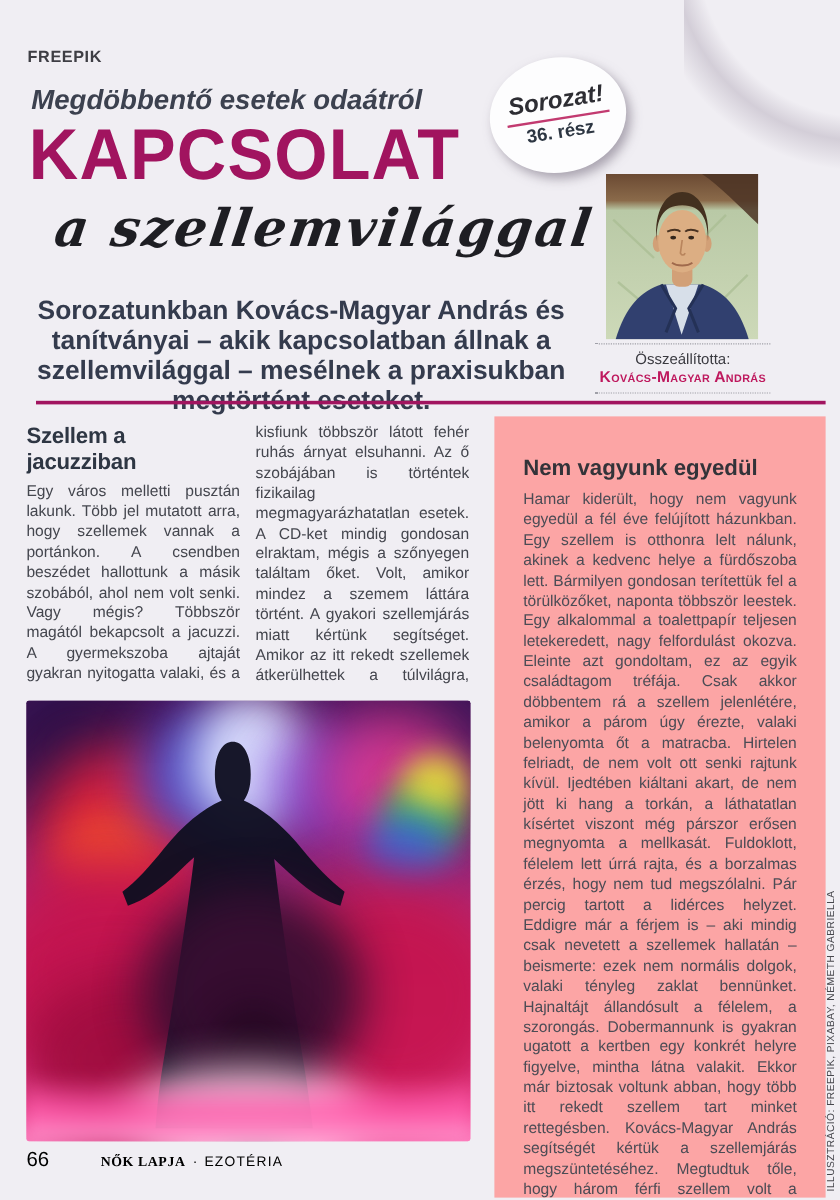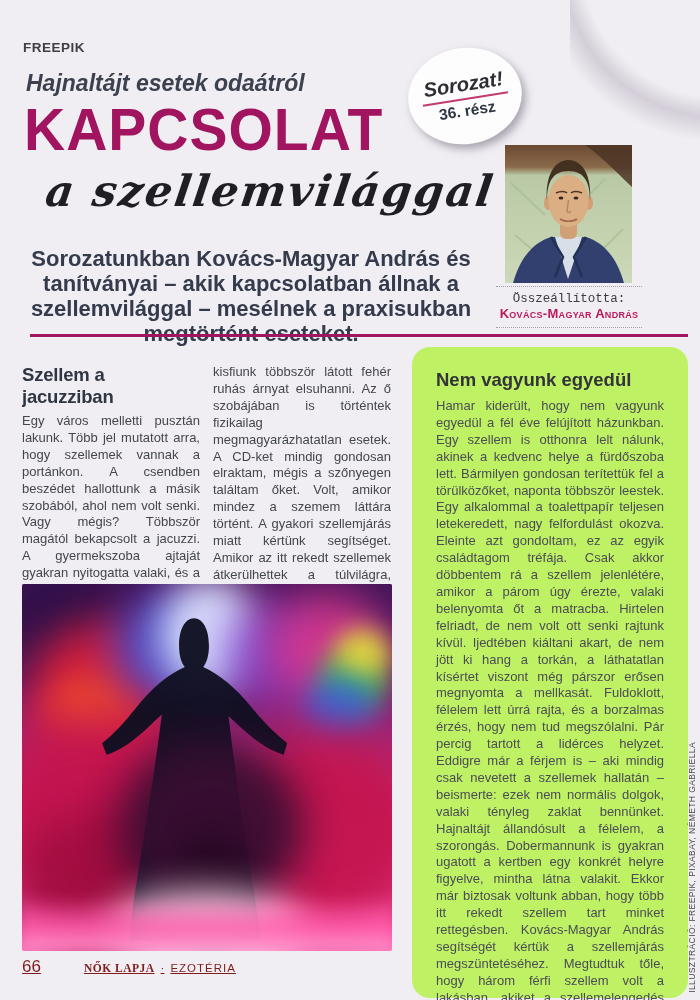--- a/index.html
+++ b/index.html
@@ -18,55 +18,55 @@
   .badge{position:absolute;left:408px;top:48px;width:114px;height:96px;border-radius:50%;background:#fdfdfe;
         box-shadow:3px 5px 9px rgba(110,100,118,.55);transform:rotate(-9deg);
         display:flex;flex-direction:column;align-items:center;justify-content:center;gap:2px;}
   .badge-line1{font-style:italic;font-size:20px;font-weight:600;color:#2d2d33;
         border-bottom:2.5px solid #c23a70;padding:0 3px 2px;}
   .badge-line2{font-size:15.5px;font-weight:bold;color:#2d3642;}
   .portrait{position:absolute;left:505px;top:145px;width:127px;height:138px;overflow:hidden;}
   .portrait svg{display:block;}
   .author-caption{position:absolute;left:496px;top:286px;width:146px;text-align:center;
         border-top:1px dotted #a0a0a8;border-bottom:1px dotted #a0a0a8;padding:5px 0 6px;}
-  .caption-label{font-size:12.5px;color:#3a3a40;font-family:Liberation Mono, monospace;}
+  .caption-label{font-size:12.5px;color:#3a3a40;}
   .caption-name{font-size:13px;font-weight:bold;color:#be185d;font-variant:small-caps;letter-spacing:.3px;}
   .intro{position:absolute;left:30px;top:246px;width:442px;text-align:center;font-size:22px;
         font-weight:600;line-height:25px;color:#343b4d;}
   .rule{position:absolute;left:30px;top:334px;width:658px;height:3px;background:#a1145f;}
-  .columns{position:absolute;left:22px;top:364px;width:369px;height:232px;columns:2;column-gap:13px;overflow:hidden;}
+  .columns{position:absolute;left:22px;top:352px;width:369px;height:232px;columns:2;column-gap:13px;overflow:hidden;}
   .columns h2{font-size:18.5px;color:#2e3643;margin:0 0 5px;letter-spacing:-.2px;}
   .columns p{font-size:13px;line-height:16.9px;text-align:justify;color:#44464e;margin:0;}
   .ghost-art{position:absolute;left:22px;top:584px;width:370px;height:367px;overflow:hidden;border-radius:2px;
         background:linear-gradient(180deg,#50175e 0%,#7c2270 26%,#a52b7e 45%,#c93488 62%,#e8439a 78%,#ff5fae 92%,#ff7cbf 100%);}
   .blob{position:absolute;border-radius:50%;}
   .ghost-art::after{content:"";position:absolute;left:0;right:0;bottom:0;height:55px;filter:blur(6px);
         background:linear-gradient(180deg, rgba(255,61,148,0) 0%, rgba(255,90,170,.85) 55%, rgba(255,150,205,.9) 100%);}
   .ghost-figure{position:absolute;left:57px;top:14px;width:230px;height:345px;filter:blur(.6px);opacity:.96;}
-  .sidebar{position:absolute;left:412px;top:347px;width:276px;height:651px;background:#bef264;
-        padding:22px 24px;box-sizing:border-box;border-radius:18px;}
+  .sidebar{position:absolute;left:412px;top:347px;width:276px;height:651px;background:#fca5a5;
+        padding:32px 24px;box-sizing:border-box;}
   .sidebar h2{font-size:18.5px;color:#333339;margin:0 0 7px;}
   .sidebar p{font-size:13px;line-height:16.9px;text-align:justify;color:#4c4c55;margin:0;}
   .credit{position:absolute;right:3px;top:742px;writing-mode:vertical-rl;transform:rotate(180deg);
         font-size:8.5px;color:#47474d;letter-spacing:.4px;}
-  .footer{position:absolute;left:22px;top:957px;display:flex;align-items:baseline;gap:6px;color:#7f1d1d;text-decoration:underline;}
+  .footer{position:absolute;left:22px;top:957px;display:flex;align-items:baseline;gap:6px;color:#000000;}
   .footer .pagenum{font-size:17px;}
   .footer .magname{font-family:"Liberation Serif",serif;font-weight:bold;font-size:11.5px;letter-spacing:.5px;margin-left:37px;}
   .footer .sep{font-size:11.5px;}
   .footer .edition{font-size:11.5px;letter-spacing:1px;}
 </style>
 </head>
 <body>
 
 <div class="page">
 
   <div class="corner-curl"></div>
 
   <div class="section-label">FREEPIK</div>
-  <div class="kicker">Hajnaltájt esetek odaátról</div>
+  <div class="kicker">Megdöbbentő esetek odaátról</div>
   <h1 class="title">KAPCSOLAT</h1>
   <div class="title-script">a szellemvilággal</div>
 
   <div class="badge">
     <span class="badge-line1">Sorozat!</span>
     <span class="badge-line2">36. rész</span>
   </div>
 
   <div class="portrait">
     <svg viewBox="0 0 127 138" width="127" height="138">

